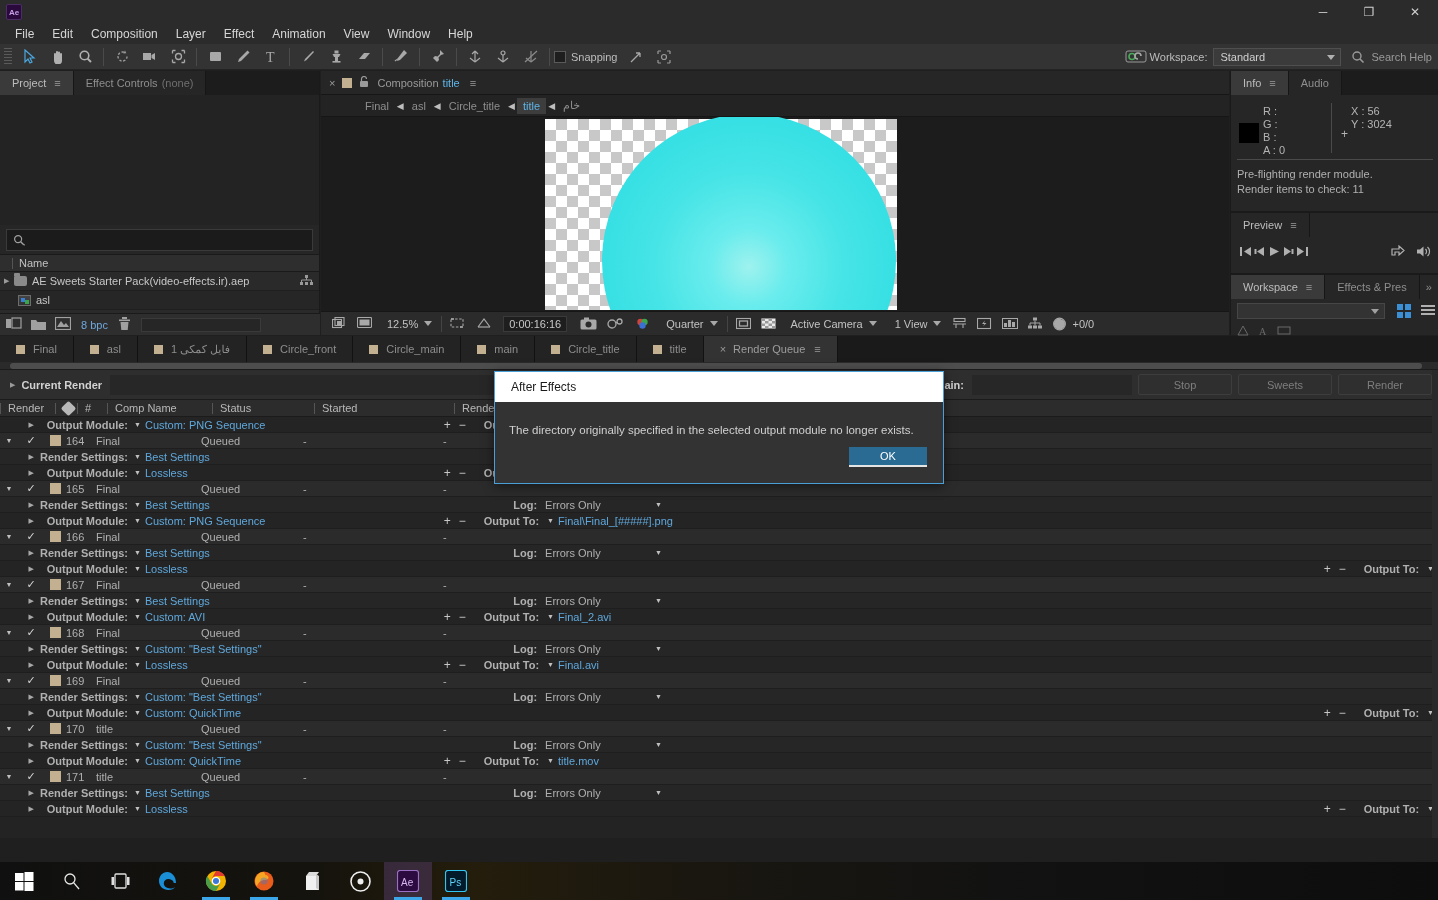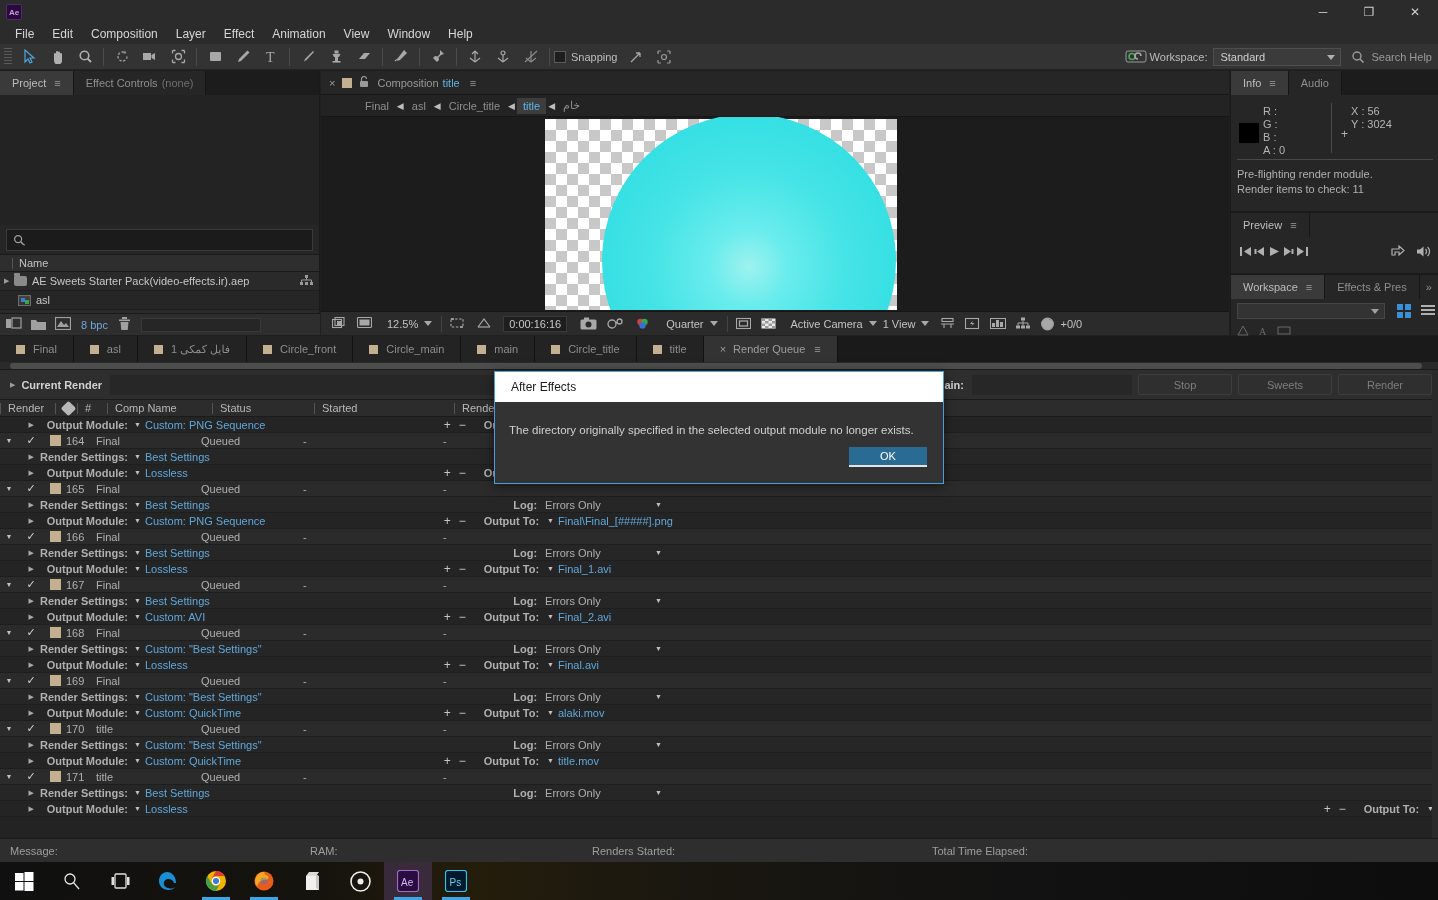--- a/index.html
+++ b/index.html
@@ -585,21 +585,21 @@
               <rect x="11" y="4" width="3.5" height="2.5"></rect>
               <rect x="0.5" y="6.5" width="3.5" height="2.5"></rect>
               <rect x="7.5" y="6.5" width="3.5" height="2.5"></rect>
               <rect x="4" y="9" width="3.5" height="2.5"></rect>
               <rect x="11" y="9" width="3.5" height="2.5"></rect>
             </g>
           </svg>
       </span>
       <span class="cb-val" style="margin-left:10px">Active Camera</span>
       <span class="caret-s"></span>
-      <span class="cb-val" style="margin-left:0">1 View</span>
+      <span class="cb-val" style="margin-left:12px">1 View</span>
       <span class="caret-s"></span>
       <span class="cb">
         <svg width="15" height="13" viewBox="0 0 15 13">
             <rect x="2" y="1.5" width="11" height="3" fill="none" stroke="#a8a8a8" stroke-width="1.1"></rect>
             <path d="M1 7h13M4 7v4M11 7v4" stroke="#a8a8a8" stroke-width="1.1"></path>
           </svg>
       </span>
       <span class="cb">
         <svg width="15" height="13" viewBox="0 0 15 13">
             <rect x="0.5" y="1.5" width="13" height="10" fill="none" stroke="#a8a8a8" stroke-width="1.1"></rect>
@@ -916,21 +916,20 @@
         <div class="rqrow sub2">
           <span class="arrow-r" style="width:34px;text-align:right">▶</span>
           <span class="dim" style="width:100px;text-align:right;padding-right:6px;font-weight:bold">Output Module:</span>
           <span class="dd">▼</span>
           <span class="blue">Lossless</span>
           <span style="flex:1"></span>
           <span class="pm">+</span>
           <span class="pm" style="margin-left:8px">−</span>
           <span class="dim" style="font-weight:bold;margin-left:18px;margin-right:8px">Output To:</span>
           <span class="dd">▼</span>
-          <span class="blue" style="width:880px">Final_1.avi</span>
         </div>
         <div class="rqrow comp">
           <span class="arrow-d" style="width:18px;text-align:center">▼</span>
           <span class="chk" style="width:26px;text-align:center">✓</span>
           <span style="width:22px;display:flex;justify-content:center">
             <span class="csw"></span>
           </span>
           <span class="dim" style="width:30px">167</span>
           <span class="dim" style="width:105px">Final</span>
           <span class="dim" style="width:102px">Queued</span>
@@ -1021,21 +1020,20 @@
         <div class="rqrow sub2">
           <span class="arrow-r" style="width:34px;text-align:right">▶</span>
           <span class="dim" style="width:100px;text-align:right;padding-right:6px;font-weight:bold">Output Module:</span>
           <span class="dd">▼</span>
           <span class="blue">Custom: QuickTime</span>
           <span style="flex:1"></span>
           <span class="pm">+</span>
           <span class="pm" style="margin-left:8px">−</span>
           <span class="dim" style="font-weight:bold;margin-left:18px;margin-right:8px">Output To:</span>
           <span class="dd">▼</span>
-          <span class="blue" style="width:880px">alaki.mov</span>
         </div>
         <div class="rqrow comp">
           <span class="arrow-d" style="width:18px;text-align:center">▼</span>
           <span class="chk" style="width:26px;text-align:center">✓</span>
           <span style="width:22px;display:flex;justify-content:center">
             <span class="csw"></span>
           </span>
           <span class="dim" style="width:30px">170</span>
           <span class="dim" style="width:105px">title</span>
           <span class="dim" style="width:102px">Queued</span>
@@ -1097,26 +1095,20 @@
           <span class="pm">+</span>
           <span class="pm" style="margin-left:8px">−</span>
           <span class="dim" style="font-weight:bold;margin-left:18px;margin-right:8px">Output To:</span>
           <span class="dd">▼</span>
         </div>
       </div>
 
     <div style="position:absolute;right:0;top:8px;width:6px;bottom:0;background:#2a2a2a"></div>
   </div>
 
-  <div class="statusbar">
-    <span style="margin-left:10px;width:300px">Message:</span>
-    <span style="width:282px">RAM:</span>
-    <span style="width:340px">Renders Started:</span>
-    <span>Total Time Elapsed:</span>
-  </div>
 
   <div class="taskbar">
     <div class="tb-ic">
       <svg width="19" height="19" viewBox="0 0 19 19">
           <rect x="0" y="1" width="8.5" height="8" fill="#fff"></rect>
           <rect x="9.5" y="0" width="9" height="9" fill="#fff"></rect>
           <rect x="0" y="10" width="8.5" height="8.5" fill="#fff"></rect>
           <rect x="9.5" y="10" width="9" height="9" fill="#fff"></rect>
         </svg>
     </div>

